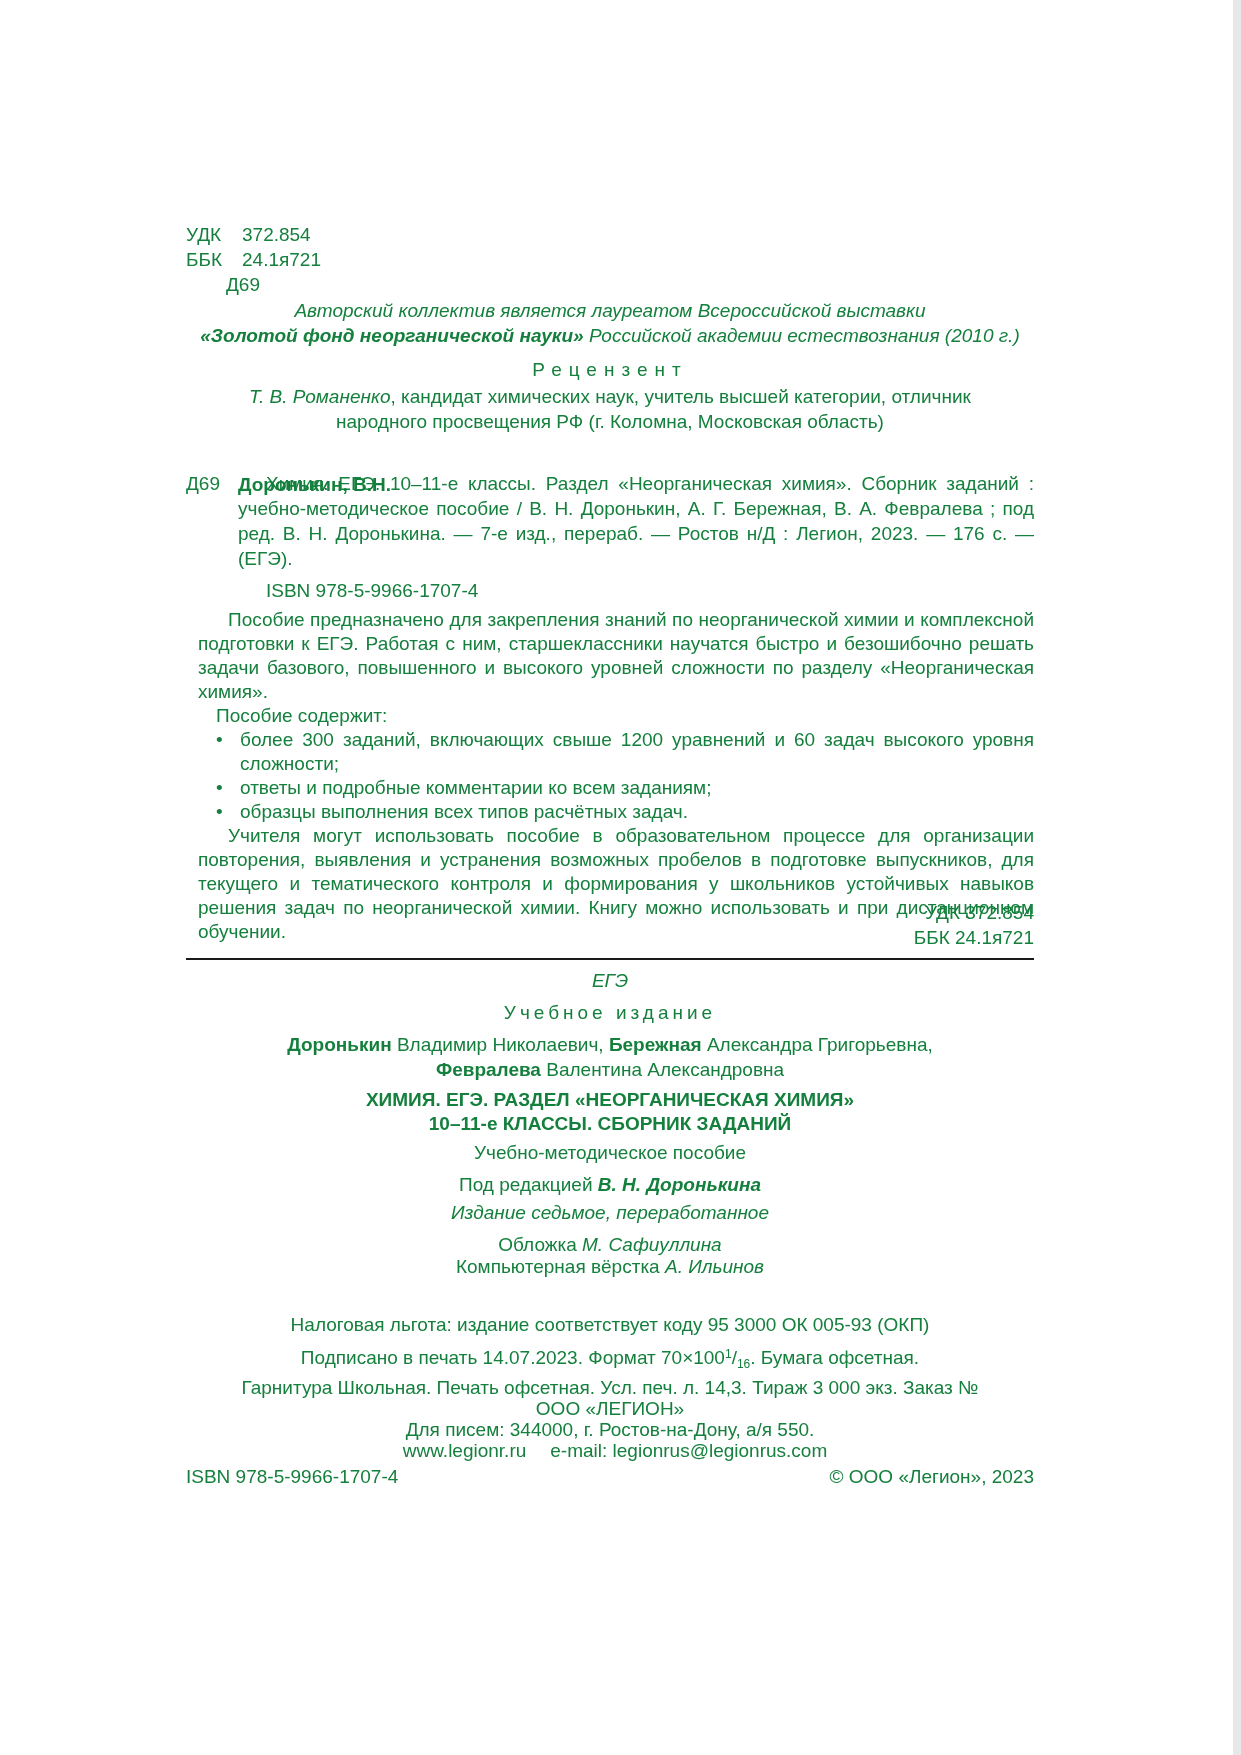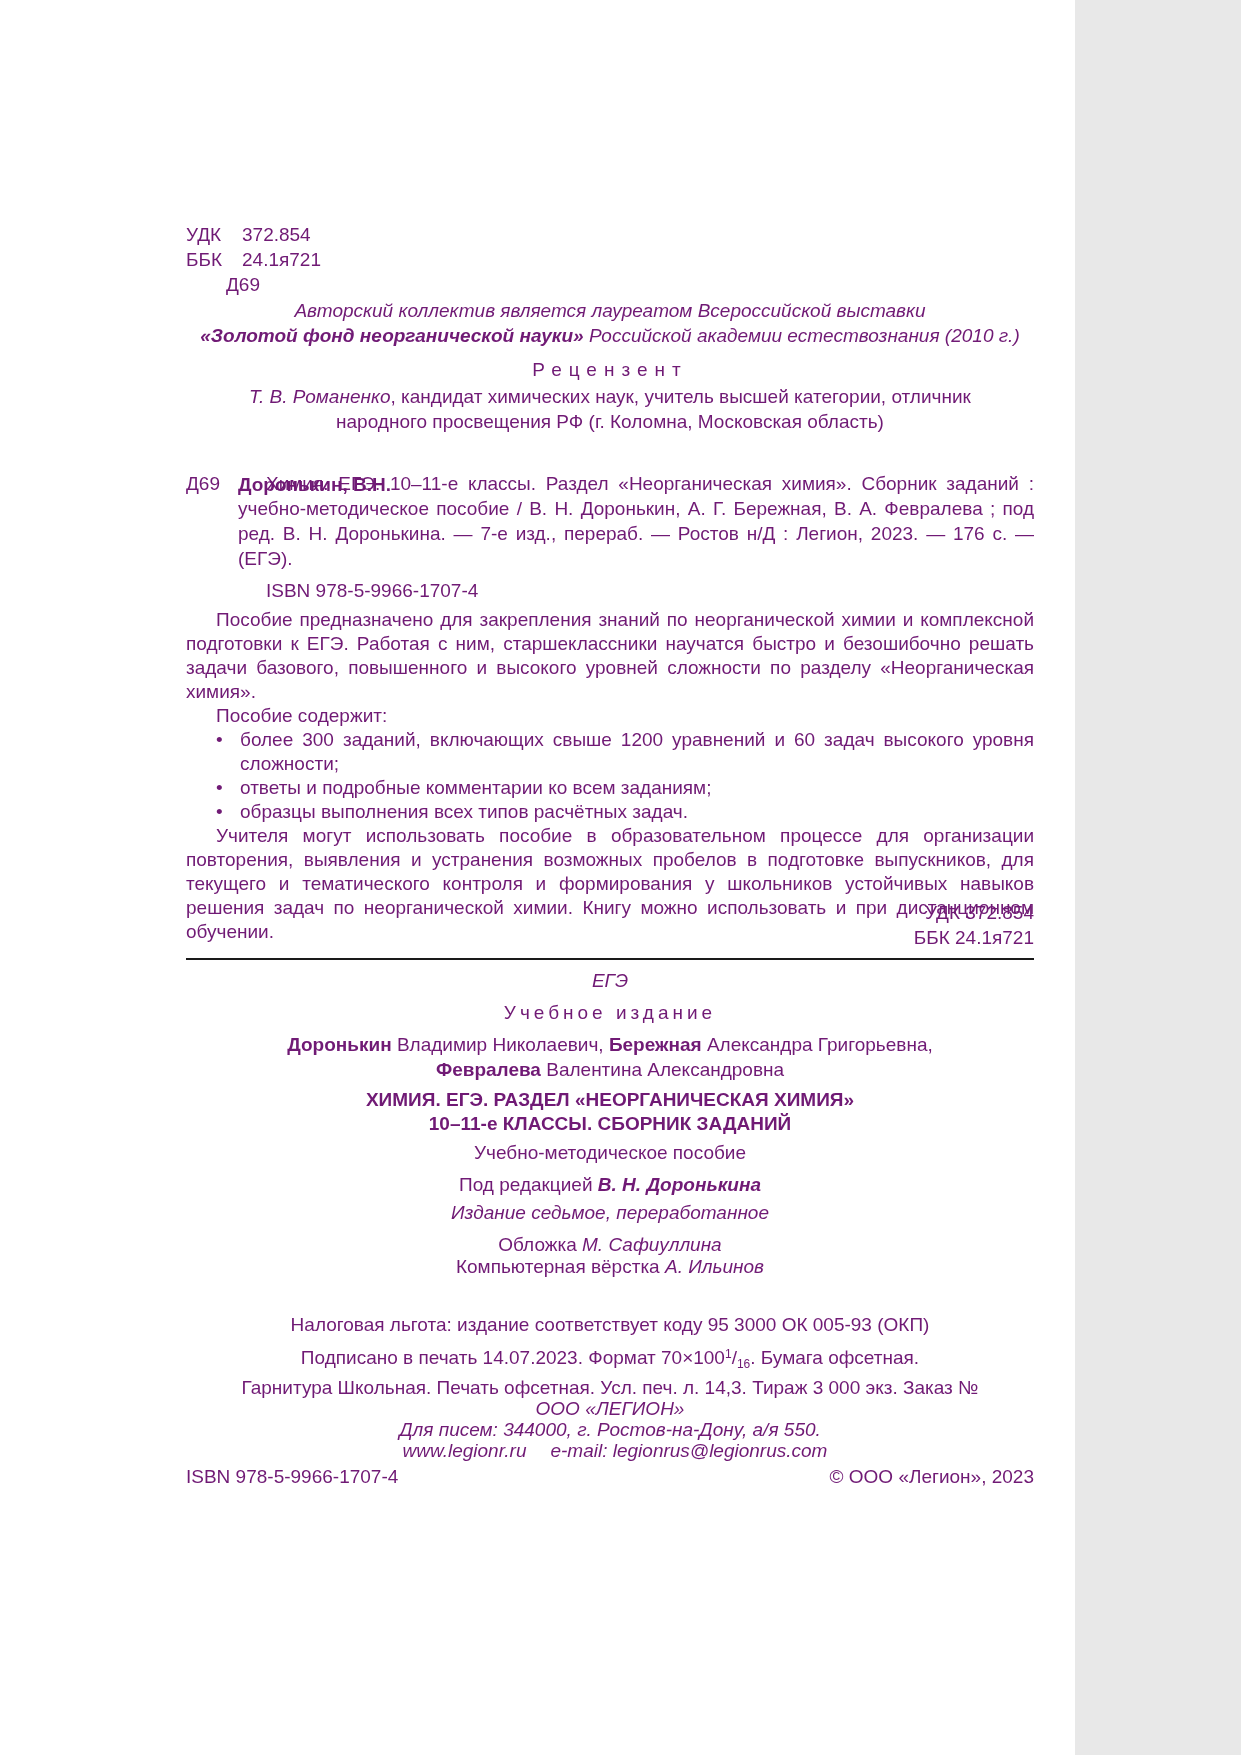--- a/index.html
+++ b/index.html
@@ -1,29 +1,29 @@
 <!DOCTYPE html>
 <html><head>
 <meta charset="utf-8">
 <style>
   * { margin:0; padding:0; box-sizing:border-box; }
   html,body { background:#e8e8e8; }
   body { font-family:"Liberation Sans", sans-serif; }
   .page {
-    position:relative; width:1075px; height:1755px;
-    background:#ffffff; color:#701a75; overflow:hidden;
+    position:relative; width:1233px; height:1755px;
+    background:#ffffff; color:#15803d; overflow:hidden;
   }
   .content {
     position:absolute; left:186px; top:0; width:848px; height:100%;
     font-size:19px; line-height:25px;
   }
   .abs { position:absolute; left:0; right:0; }
   .center { text-align:center; }
   .right  { text-align:right; }
-  .just   { text-align:justify; }
+  .just   { text-align:justify;margin-left:12px; }
   .ind    { text-indent:30px; }
   .b  { font-weight:bold; }
   .i  { font-style:italic; }
   .bi { font-weight:bold; font-style:italic; }
   .lh24 { line-height:24px; }
 
   
   .cat-row .cat-label { display:inline-block; width:56px; }
   .cat-sign { padding-left:40px; }
 
@@ -39,21 +39,21 @@
   .isbn-line { padding-left:80px; }
 
   
   .bullet-row { display:flex; margin-left:30px; line-height:24px; }
   .bullet-mark { width:24px; flex:none; }
   .bullet-text { flex:1; text-align:justify; }
 
   .rule { height:2px; background:#1a1a1a; }
 
   .credits div { line-height:22px; }
-  .pub div { line-height:21px;font-style:italic; }
+  .pub div { line-height:21px; }
   .gap-right { margin-right:24px;margin-left:10px; }
 
   sup { font-size:12px; vertical-align:6px; }
   sub { font-size:12px; vertical-align:-4px; }
 
   .footer { display:flex; justify-content:space-between; }
 </style>
 </head>
 <body>
 

